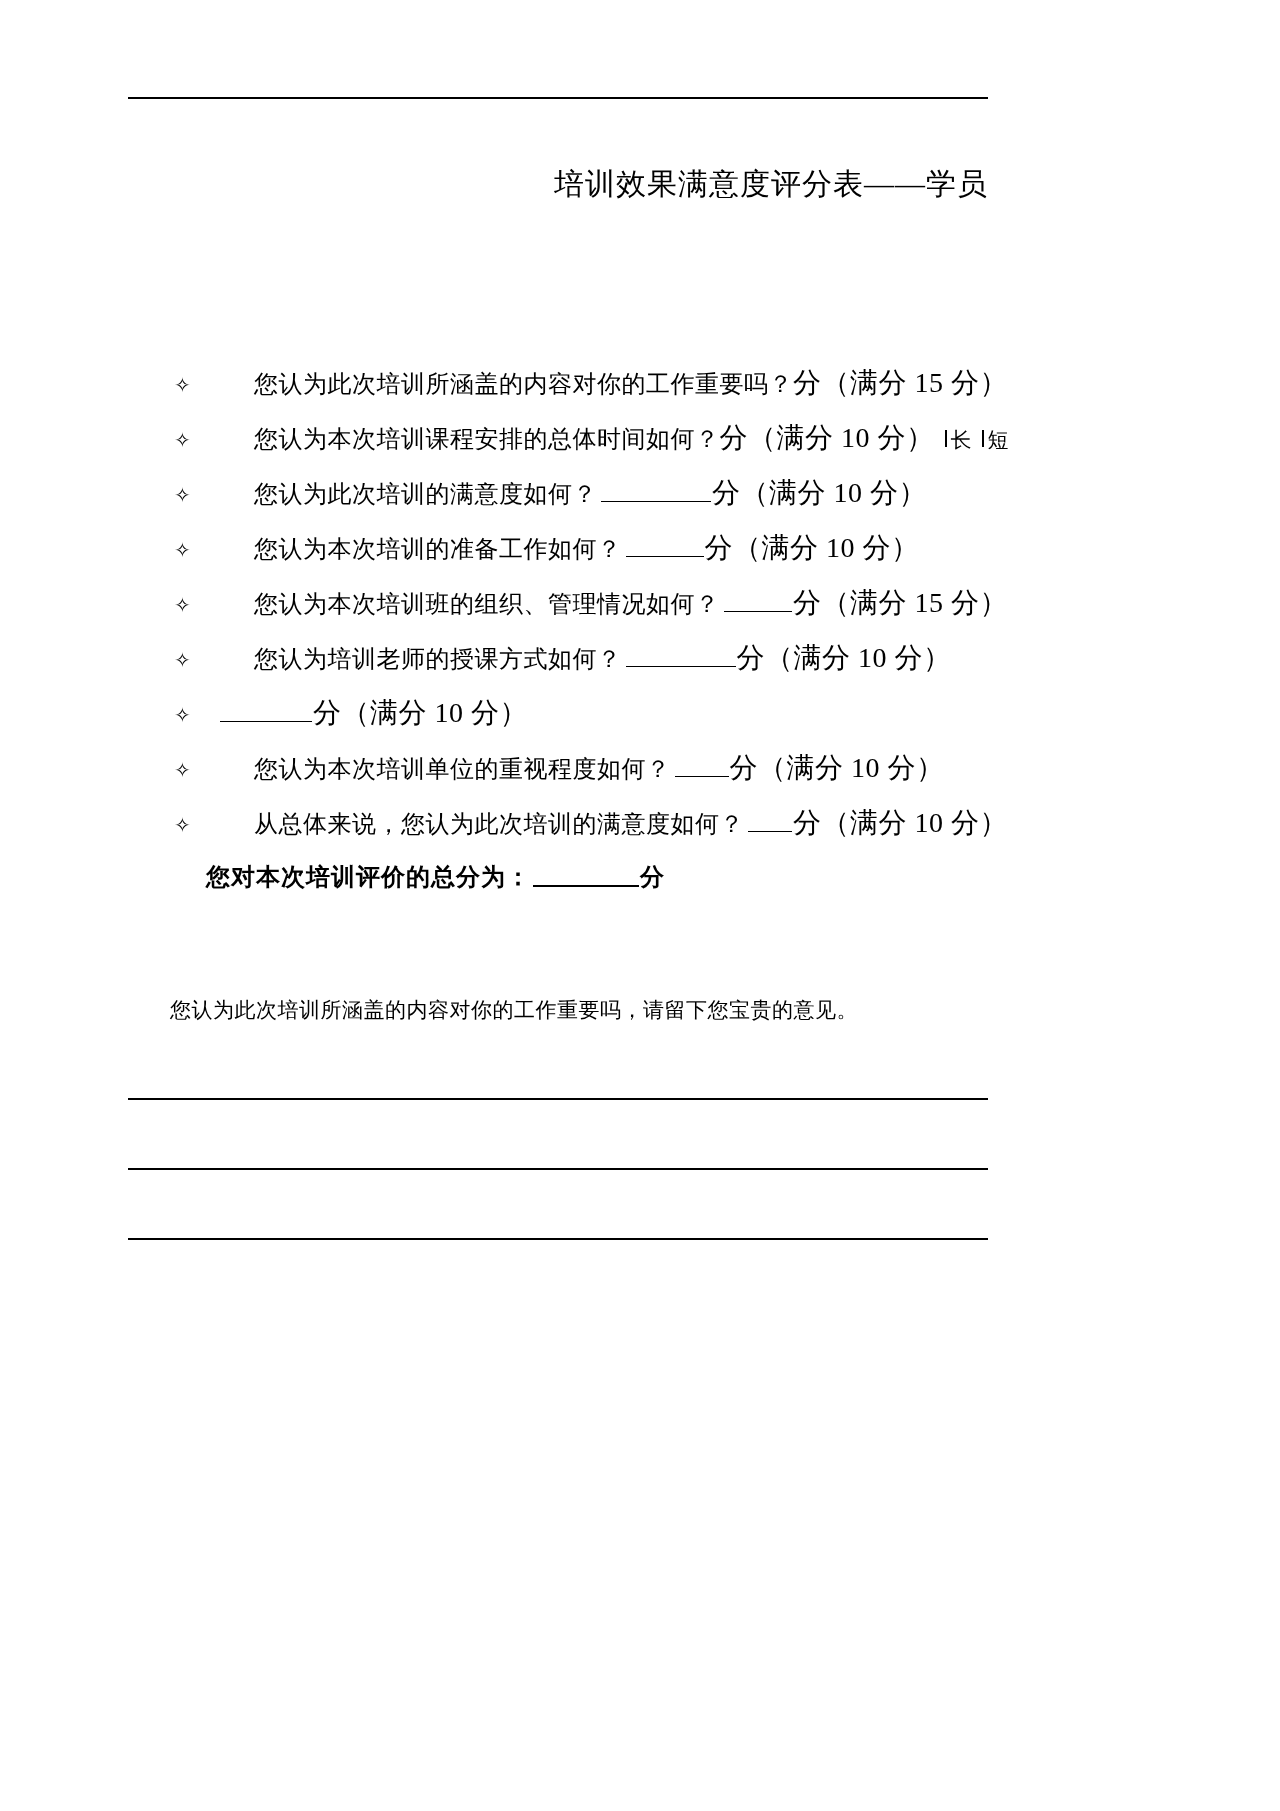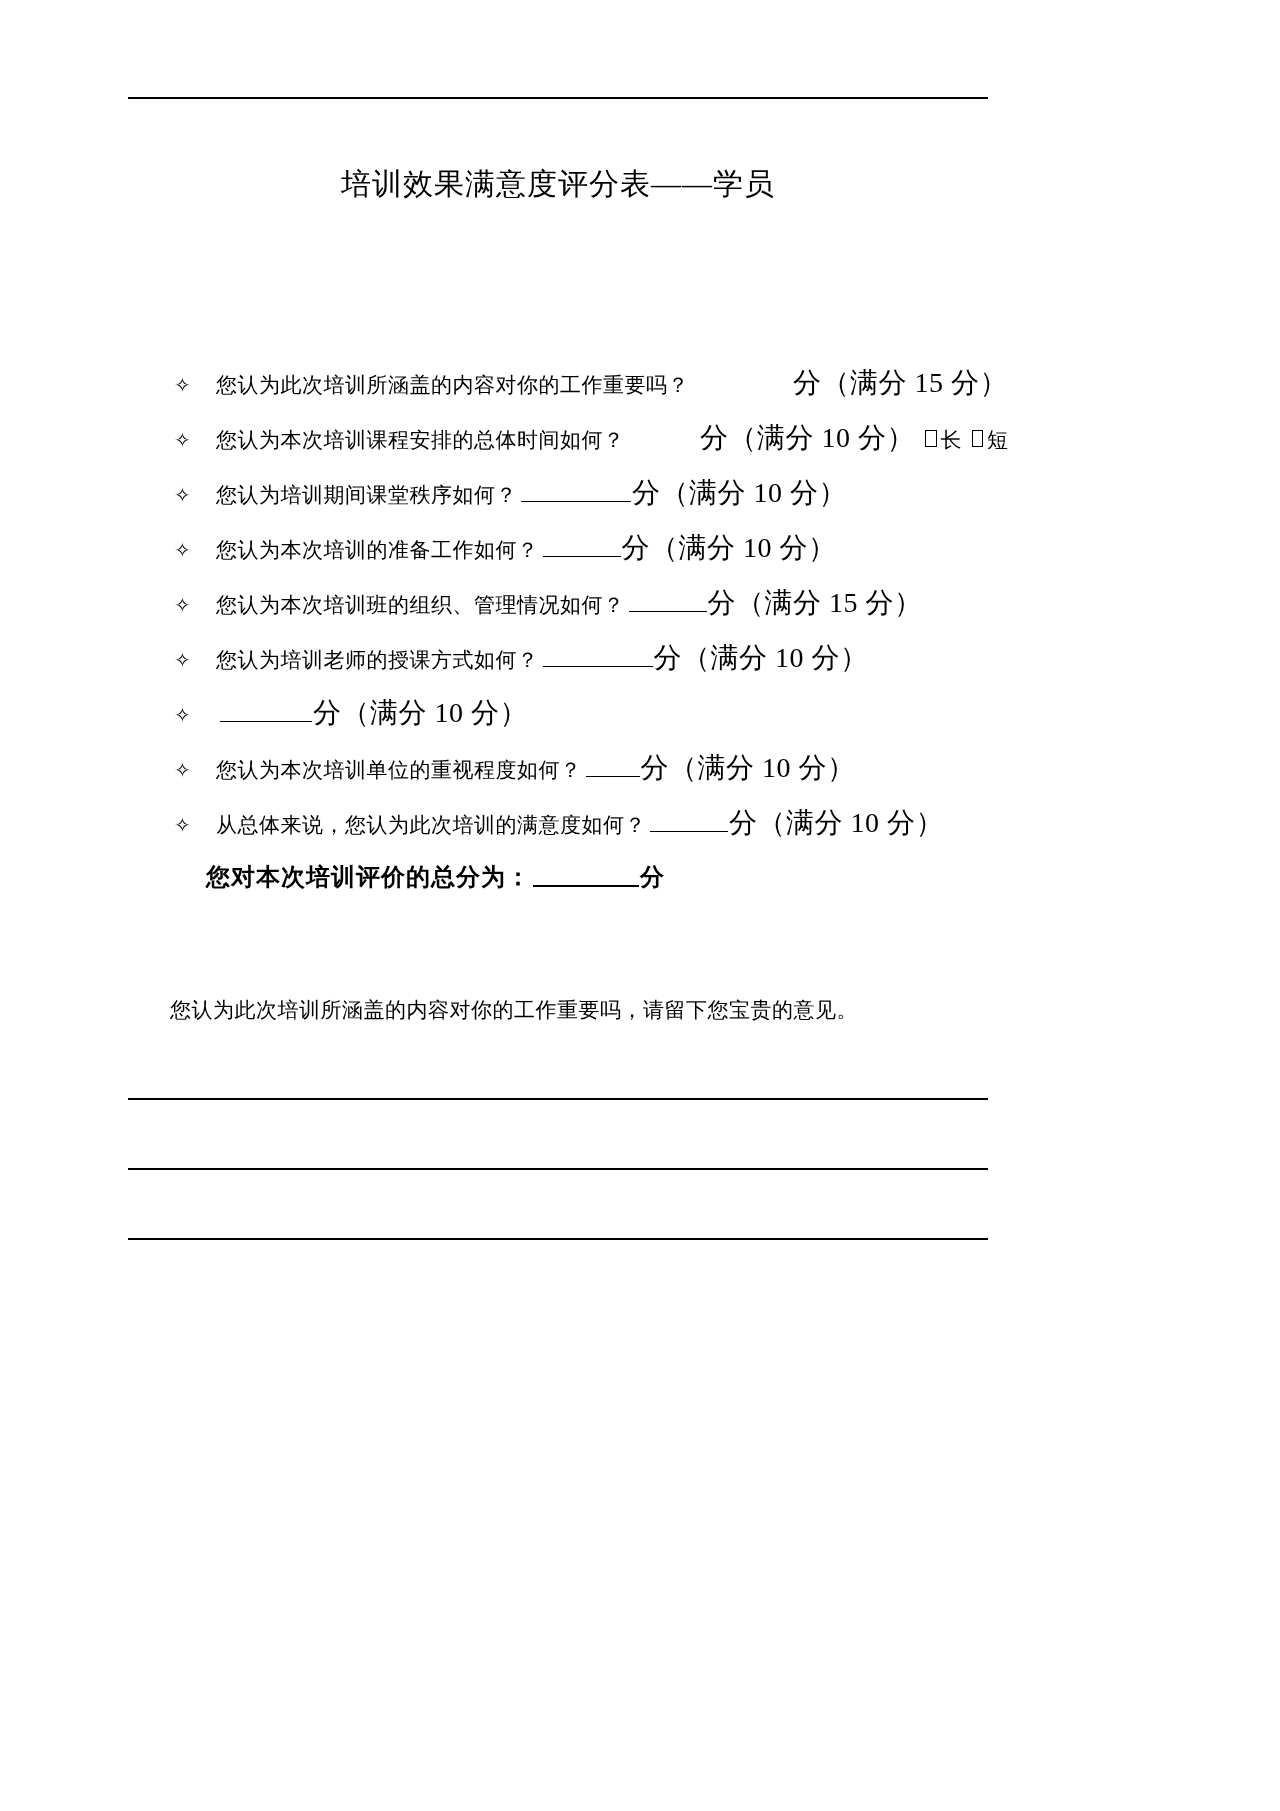--- a/index.html
+++ b/index.html
@@ -27,21 +27,21 @@
     width: 860px;
     height: 0;
     border-top: 2px solid #000000;
   }
   
   .doc-title {
     position: absolute;
     left: 128px;
     top: 144px;
     width: 860px;
-    text-align: center;
+    text-align: right;
     font-size: 30px;
     line-height: 40px;
     letter-spacing: 1px;
     font-family: "Liberation Serif", "DejaVu Serif", serif;
     font-weight: normal;
     white-space: nowrap;
   }
   
   .intro {
     position: absolute;
@@ -75,22 +75,23 @@
   }
   .q-bullet {
     width: 42px;
     flex: 0 0 42px;
     text-align: left;
     font-size: 20px;
     padding-left: 46px;
     box-sizing: content-box;
   }
   .q-text {
-    font-size: 21px;
+    font-size: 24px;
     letter-spacing: 0.5px;
+    margin-left: 38px;
   }
   .q-gap {
     display: inline-block;
     width: 120px;
   }
   .blank {
     display: inline-block;
     border-bottom: 1.5px solid #000000;
     height: 22px;
     margin: 0 1px -2px 4px;
@@ -179,21 +180,21 @@
         <span class="q-text">您认为本次培训课程安排的总体时间如何？</span>
         <span class="q-gap"></span>
         <span class="q-suffix">分（满分 10 分）</span>
         <span class="chk"></span>
         <span class="chk-label">长</span>
         <span class="chk"></span>
         <span class="chk-label">短</span>
       </div>
       <div class="q-item">
         <span class="q-bullet">✧</span>
-        <span class="q-text">您认为培训期间课堂秩序如何？</span>
+        <span class="q-text">您认为此次培训的满意度如何？</span>
         <span class="blank w-xl"></span>
         <span class="q-suffix">分（满分 10 分）</span>
       </div>
       <div class="q-item">
         <span class="q-bullet">✧</span>
         <span class="q-text">您认为本次培训的准备工作如何？</span>
         <span class="blank w-md"></span>
         <span class="q-suffix">分（满分 10 分）</span>
       </div>
       <div class="q-item">

